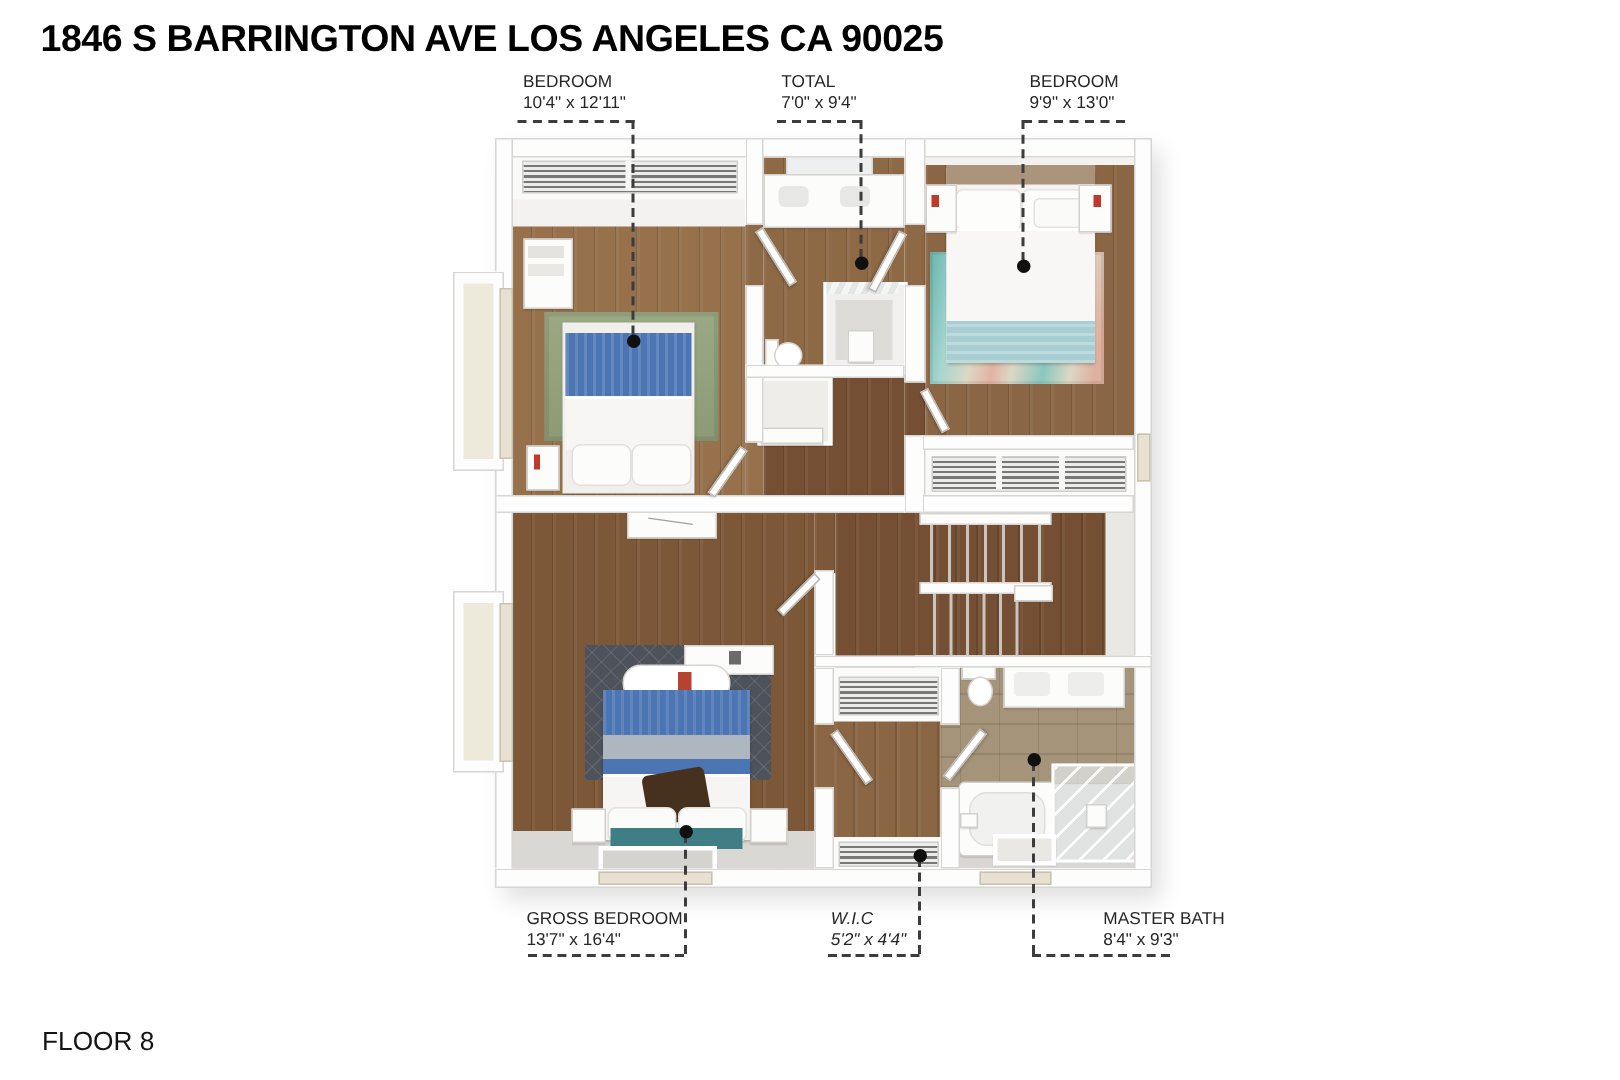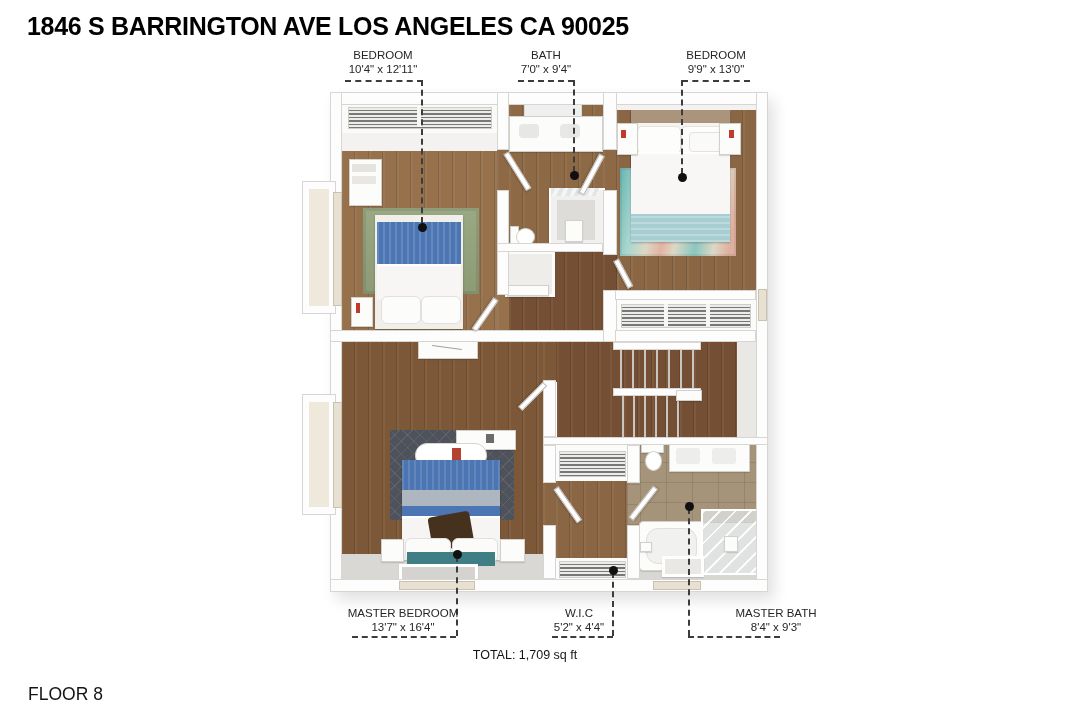--- a/index.html
+++ b/index.html
@@ -4,21 +4,21 @@
 <style>
   html,body{margin:0;padding:0;background:#fff;}
   #canvas{position:relative;width:968px;height:720px;background:#ffffff;
     font-family:"Liberation Sans",sans-serif;overflow:hidden;border-radius:15px;}
   .abs{position:absolute;}
   #title{position:absolute;left:27px;top:12px;font-size:25px;font-weight:700;
     letter-spacing:-0.3px;color:#000;}
   #floor2{position:absolute;left:28px;top:684px;font-size:17.5px;color:#141414;}
   #footer{position:absolute;left:265px;top:648px;width:520px;text-align:center;
     font-size:12.5px;line-height:15.5px;color:#141414;}
-  .rlabel{position:absolute;text-align:center;font-size:11.5px;line-height:13.5px;
+  .rlabel{position:absolute;text-align:left;font-size:11.5px;line-height:13.5px;
     color:#262626;transform:translateX(-50%);white-space:nowrap;}
   .wall{position:absolute;background:#fdfdfd;box-shadow:inset 0 0 0 1px rgba(186,182,176,.55);}
   .floor{position:absolute;}
   .wood{background-image:repeating-linear-gradient(90deg,rgba(255,255,255,.05) 0 2px,
     rgba(0,0,0,0) 2px 13px,rgba(0,0,0,.12) 13px 14px);}
   .ceil{position:absolute;background:#f3f2f0;}
   .louver{position:absolute;border:1px solid #cfcdc9;
     background:repeating-linear-gradient(180deg,#ececea 0 2px,#787876 2px 3.5px);}
   .divider{position:absolute;background:#f6f6f4;width:4px;}
   .item{position:absolute;background:#fcfcfb;border:1px solid #d2d0cc;
@@ -243,42 +243,41 @@
 
   <div class="dash-h" style="left:688px;top:636px;width:92px;"></div>
   <div class="dash-v" style="left:688px;top:508px;height:128px;"></div>
   <div class="dot" style="left:685px;top:502px;"></div>
 
   <div class="rlabel" style="left:383px;top:49px;">
     <div>BEDROOM</div>
     <div>10'4" x 12'11"</div>
   </div>
   <div class="rlabel" style="left:546px;top:49px;">
-    <div>BATH</div>
+    <div>TOTAL</div>
     <div>7'0" x 9'4"</div>
   </div>
   <div class="rlabel" style="left:716px;top:49px;">
     <div>BEDROOM</div>
     <div>9'9" x 13'0"</div>
   </div>
   <div class="rlabel" style="left:403px;top:607px;">
-    <div>MASTER BEDROOM</div>
+    <div>GROSS BEDROOM</div>
     <div>13'7" x 16'4"</div>
   </div>
-  <div class="rlabel" style="left:579px;top:607px;">
+  <div class="rlabel" style="left:579px;top:607px;font-style:italic;">
     <div>W.I.C</div>
     <div>5'2" x 4'4"</div>
   </div>
   <div class="rlabel" style="left:776px;top:607px;">
     <div>MASTER BATH</div>
     <div>8'4" x 9'3"</div>
   </div>
 
   <div id="footer">
-    <div>TOTAL: 1,709 sq ft</div>
   </div>
 
   <div id="floor2">FLOOR 8</div>
 
   <div id="logo">
     <div class="the">THE</div>
     <div class="mls">MLS</div>
     <div class="tm">™</div>
     <div class="com">.COM</div>
   </div>

